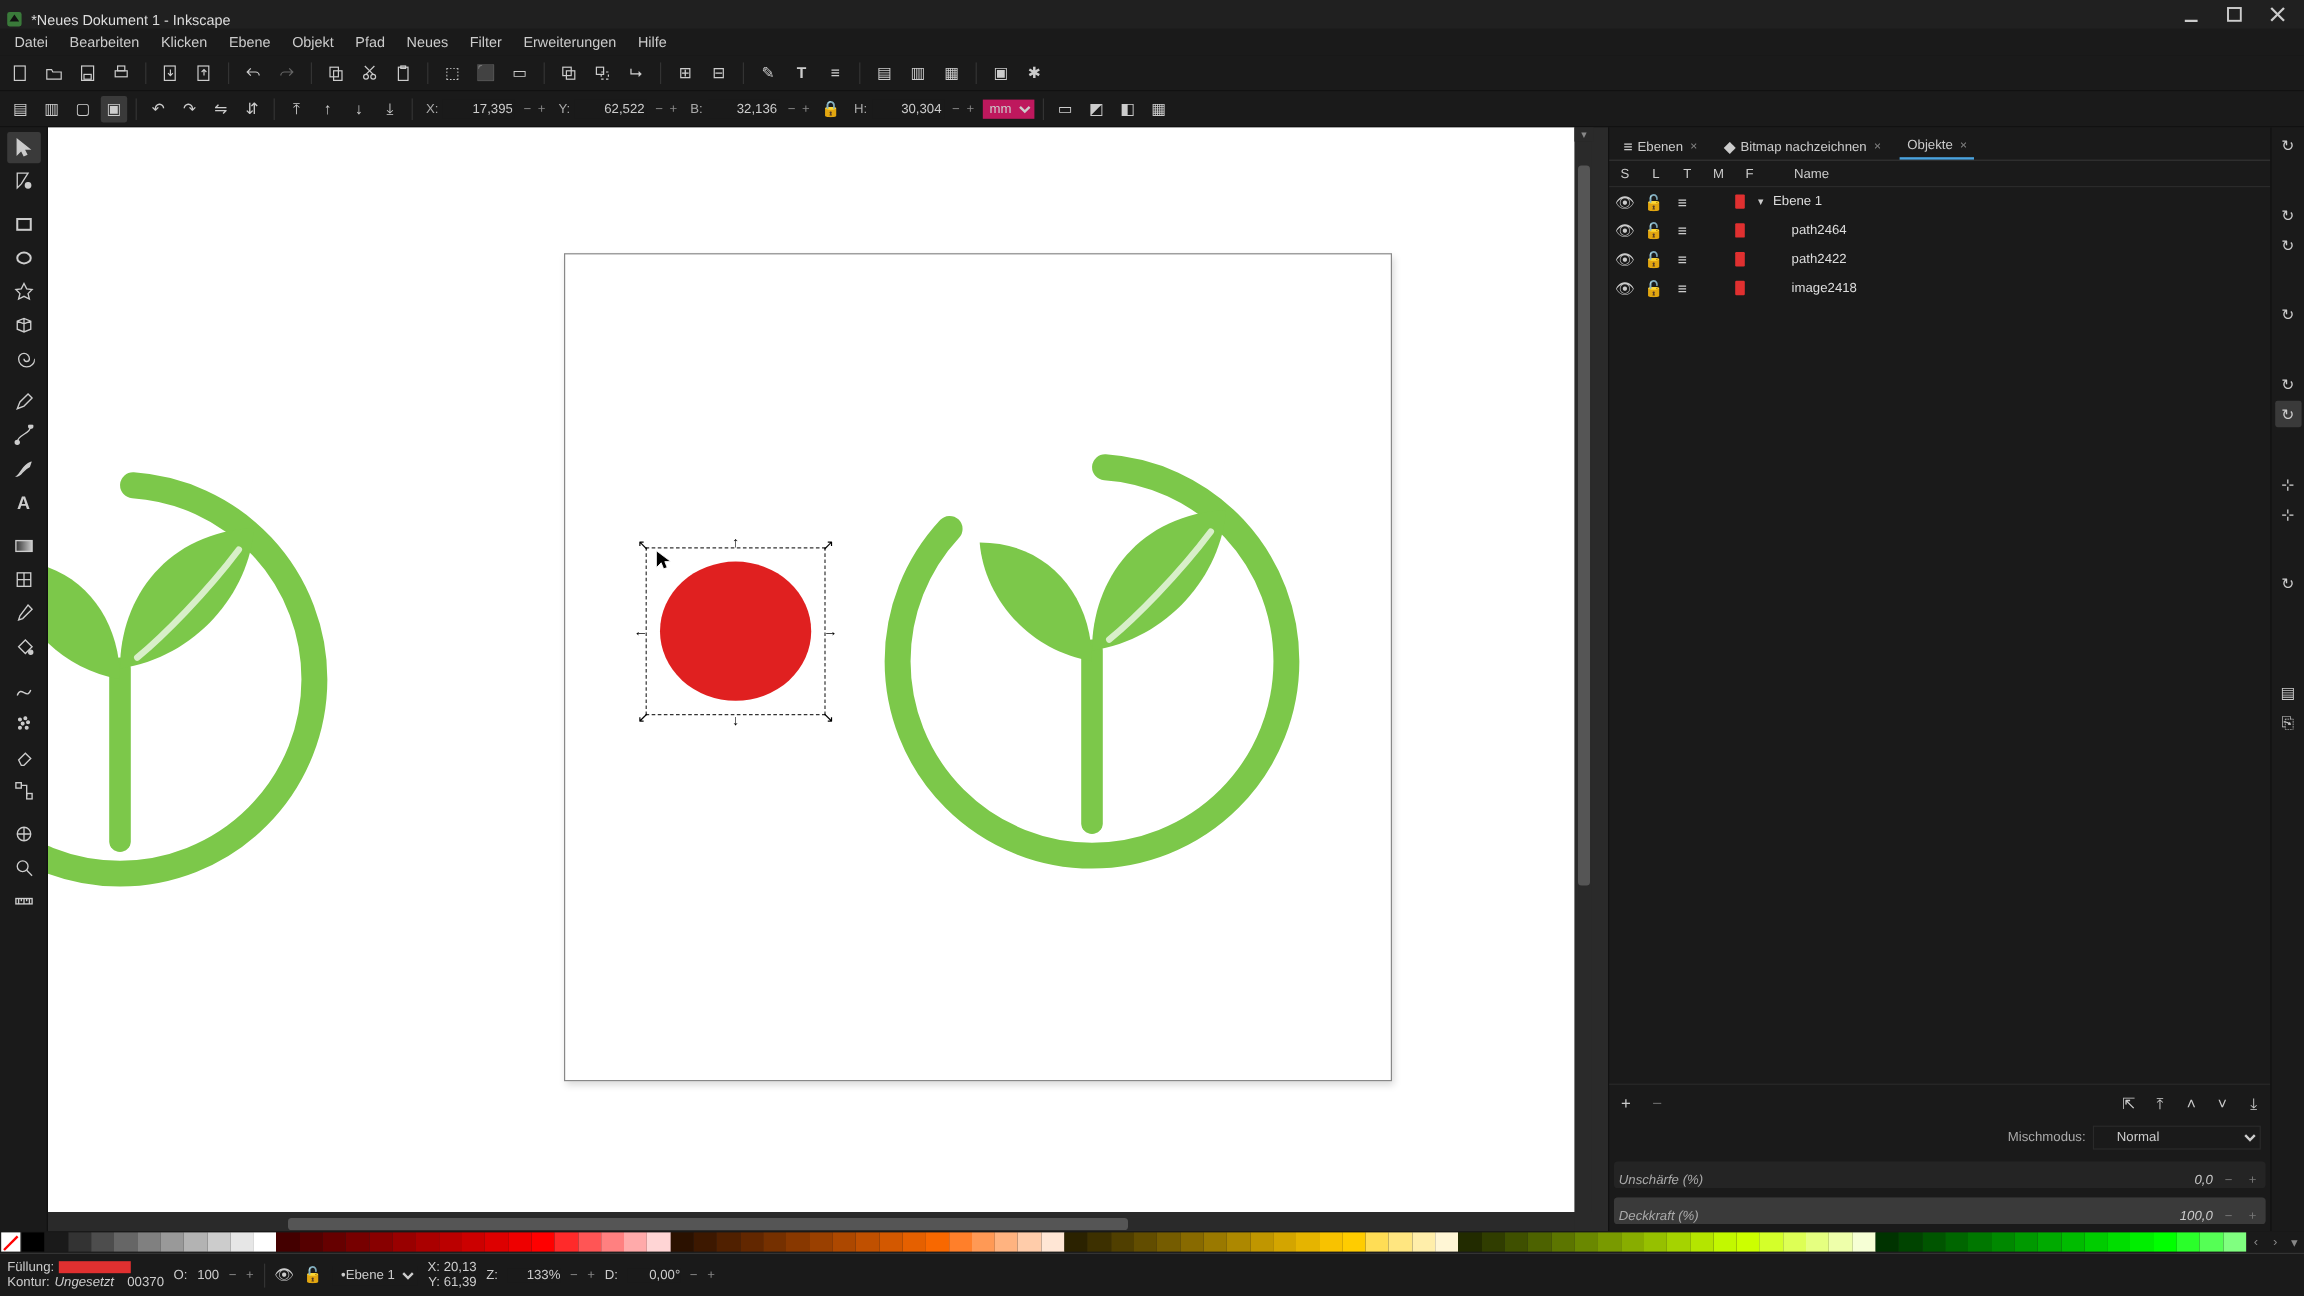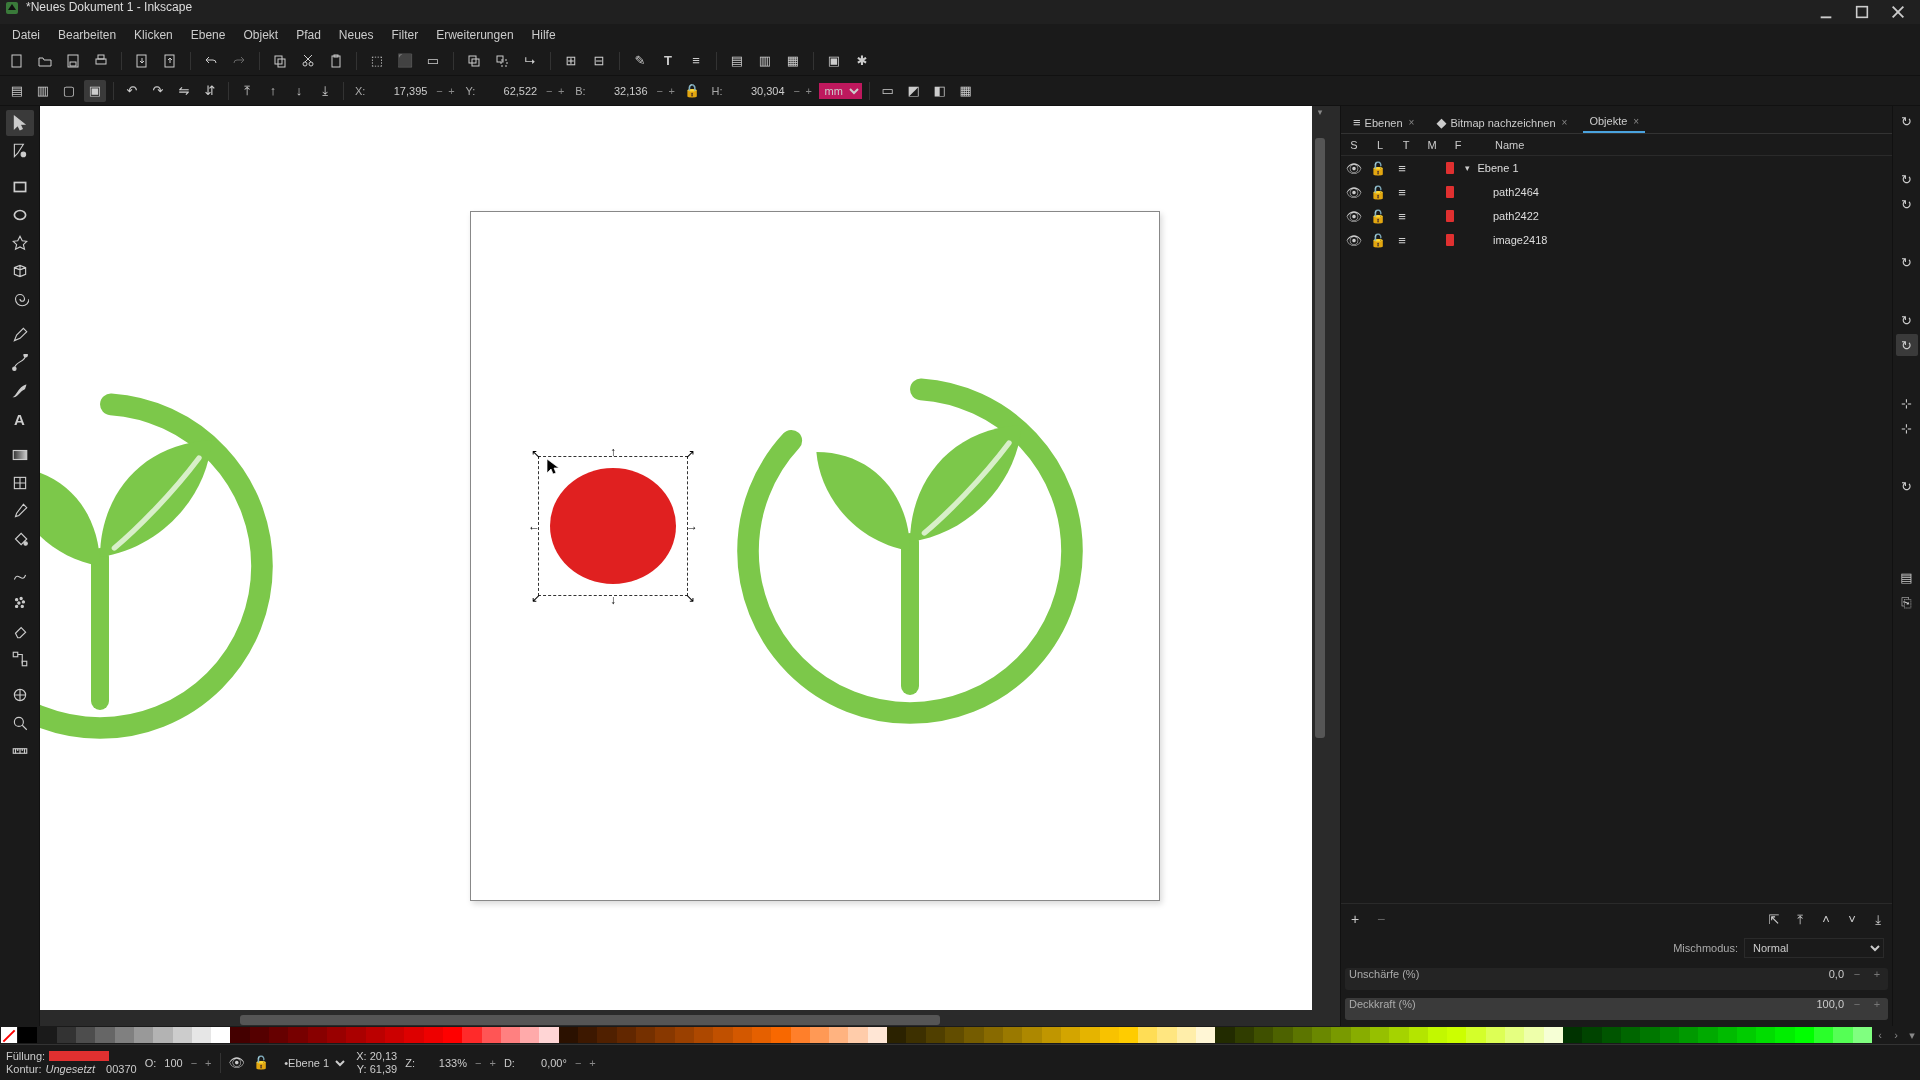--- a/index.html
+++ b/index.html
@@ -1,19 +1,19 @@
 <!DOCTYPE html>
 <html><head>
 <meta charset="utf-8">
 <style>
 * { margin: 0; padding: 0; box-sizing: border-box; font-family: "Segoe UI", Tahoma, sans-serif; font-size: 11px; color: #ccc; user-select: none; }
 body { background: #1a1a1a; width: 1920px; height: 1080px; overflow: hidden; display: flex; flex-direction: column; }
 
 
-.titlebar { height: 24px; background: #202020; display: flex; align-items: flex-start; padding: 0 4px; }
+.titlebar { height: 24px; background: #202020; display: flex; align-items: flex-end; padding: 0 4px; }
 .titlebar .icon { width: 16px; height: 16px; margin-right: 6px; }
 .titlebar .title { flex: 1; font-size: 12px; color: #ddd; }
 .titlebar .winbtn { width: 36px; height: 24px; display: flex; align-items: center; justify-content: center; }
 .titlebar .winbtn svg { stroke: #ccc; fill: none; }
 
 
 .menubar { height: 22px; background: #1a1a1a; display: flex; align-items: center; padding: 0 4px; gap: 2px; }
 .menubar .menuitem { padding: 3px 8px; font-size: 12px; color: #ccc; }
 
 
@@ -66,22 +66,22 @@
 .obj-row.child { padding-left: 4px; }
 .obj-row.child .name { margin-left: 28px; }
 
 .panel-footer { border-top: 1px solid #2a2a2a; padding: 4px; display: flex; flex-direction: column; gap: 4px; }
 .footer-row { display: flex; align-items: center; height: 22px; gap: 6px; }
 .footer-row .plus { width: 20px; text-align: center; font-size: 14px; color: #ccc; }
 .footer-row .spacer { flex: 1; }
 .footer-row .ibtn { width: 20px; height: 20px; display: flex; align-items: center; justify-content: center; }
 .mix-row { display: flex; align-items: center; height: 28px; gap: 6px; padding: 0 4px; }
 .mix-row .lbl { flex: 0 0 auto; color: #aaa;}
-.mix-row select { flex: 1; background: #1a1a1a; border: 1px solid #2a2a2a; color: #ccc; padding: 2px 4px; font-size: 11px; }
-.slide-row { display: flex; align-items: flex-start; height: 22px; padding: 0 4px; gap: 6px; position:relative; background:#242424; border-radius:3px; margin:2px 0;}
+.mix-row select { flex: 1; background: #1a1a1a; border: 1px solid #2a2a2a; color: #ccc; padding: 2px 15px; font-size: 11px; }
+.slide-row { display: flex; align-items: flex-end; height: 22px; padding: 0 4px; gap: 6px; position:relative; background:#242424; border-radius:3px; margin:2px 0;font-style:italic;}
 .slide-row .lbl { flex: 1; color: #aaa; font-size: 11px; }
 .slide-row .val { color: #ccc; font-size: 11px; }
 .slide-row .sbtn { width: 14px; color: #777; text-align:center;}
 .slide-row.full::before { content:""; position:absolute; left:0; top:0; bottom:0; right:0; background:#3a3a3a; border-radius:3px; z-index:0; }
 .slide-row.full > * { position:relative; z-index:1; }
 
 .rightstrip { width: 28px; background: #1a1a1a; border-left: 1px solid #111; display:flex; flex-direction:column; align-items:center; padding-top:4px; gap:3px;}
 .rightstrip .rbtn { width:22px; height:22px; display:flex; align-items:center; justify-content:center; border-radius:2px;}
 .rightstrip .rbtn.active { background:#3a3a3a; }
 .rightstrip .gap { height: 30px; }

